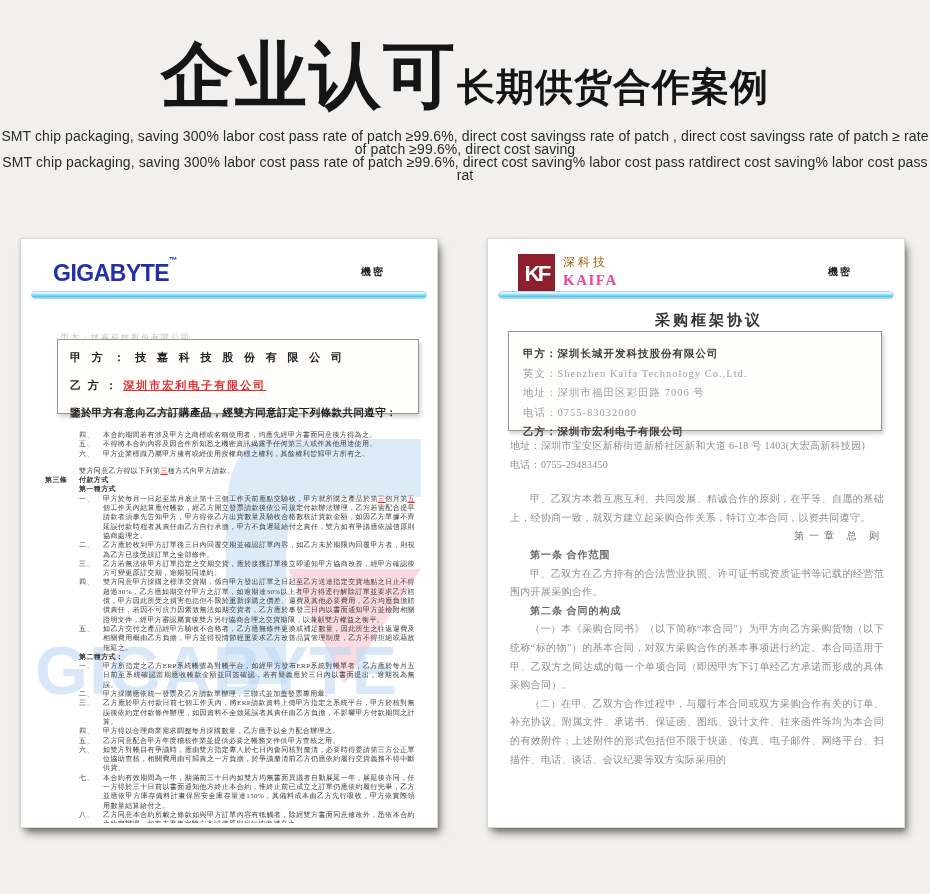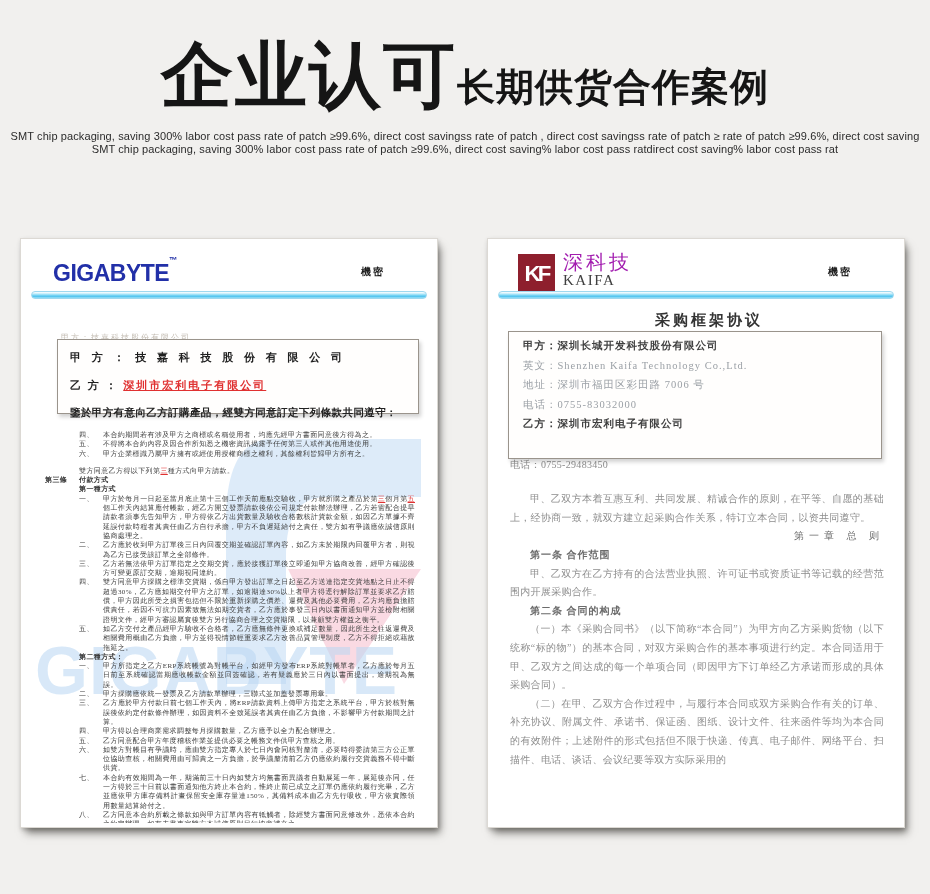--- a/index.html
+++ b/index.html
@@ -9,21 +9,21 @@
     font-family:"Liberation Sans", sans-serif;
     position:relative;
     overflow:hidden;
     color:#1a1a1a;
   }
   
   .header { position:absolute; top:28px; left:0; width:930px; text-align:center; }
   .title-line { white-space:nowrap; }
   .title-main { font-size:72px; font-weight:600; letter-spacing:2px; color:#151515;text-align:center; }
   .title-sub  { font-size:38px; font-weight:600; letter-spacing:1px; color:#151515; }
-  .tagline { font-size:11px; color:#2b2b2b; line-height:13px; margin-top:6px; letter-spacing:0.1px; }
+  .tagline { font-size:14px; color:#2b2b2b; line-height:13px; margin-top:6px; letter-spacing:0.1px; }
   
   .card {
     position:absolute; top:238px; width:418px; height:590px;
     background:#ffffff;
     border:1px solid #dcd9d4;
     box-shadow:4px 7px 8px -2px rgba(35,32,28,0.55), 1px 2px 4px rgba(60,55,50,0.25);
     overflow:hidden;
   }
   .card-left { left:20px; }
   .card-right { left:487px; }
@@ -67,31 +67,31 @@
   .lrow .lt { flex:1; text-align:justify; margin-right:16px; }
   .lrow.plain .lt { margin-left:58px; flex:1; text-align:left; }
   .lrow.sec .llabel { flex:none; margin-left:24px; width:34px; font-weight:bold; }
   .lrow.sec .lt { font-weight:bold; text-align:left; }
   .lrow .bold { font-weight:bold; }
   .lrow .redch { color:#e03131; text-decoration:underline; }
   .lgap { height:8px; }
   
   .kf-logo { position:absolute; top:15px; left:30px; width:37px; height:37px; }
   .kf-name { position:absolute; top:14px; left:75px; line-height:18px; }
-  .kf-cn { font-size:20px; color:#a21caf; letter-spacing:3px; }
-  .kf-en { font-size:15px; font-family:"Liberation Serif", serif; font-weight:normal;
-           color:#404040; letter-spacing:1.5px; }
+  .kf-cn { font-size:12px; color:#a16207; letter-spacing:3px; }
+  .kf-en { font-size:15px; font-family:"Liberation Serif", serif; font-weight:bold;
+           color:#ec4899; letter-spacing:1.5px; }
   .rdoc-title { position:absolute; top:72px; left:13px; width:100%; text-align:center;
                 font-family:"Liberation Serif", serif; font-weight:bold; font-size:15px;
                 letter-spacing:3px; color:#333; }
   .rbox {
-    position:absolute; top:92px; left:20px; width:374px; height:128px;
+    position:absolute; top:92px; left:20px; width:374px; height:100px;
     background:#fffefd; border:1px solid #9a948c;
     box-shadow:2px 3px 4px rgba(0,0,0,0.18);
-    padding:4px 14px; z-index:2;
+    padding:12px 14px; z-index:2;
     font-family:"Liberation Serif", serif; font-size:10.5px; line-height:19.5px;
   }
   .rbox .strong { color:#3f3f3f; font-weight:bold; letter-spacing:1px; }
   .rbox .faint  { color:#9ba0a6; letter-spacing:1px; filter:blur(0.3px); }
   .rbody {
     position:absolute; top:198px; left:22px; right:20px; bottom:4px; overflow:hidden; z-index:1;
     font-family:"Liberation Serif", serif; font-size:10px; line-height:18.6px;
     color:#8d8d8d; text-align:justify; filter:blur(0.35px); letter-spacing:0.3px;
   }
   .rbody .rp { text-indent:0; }

